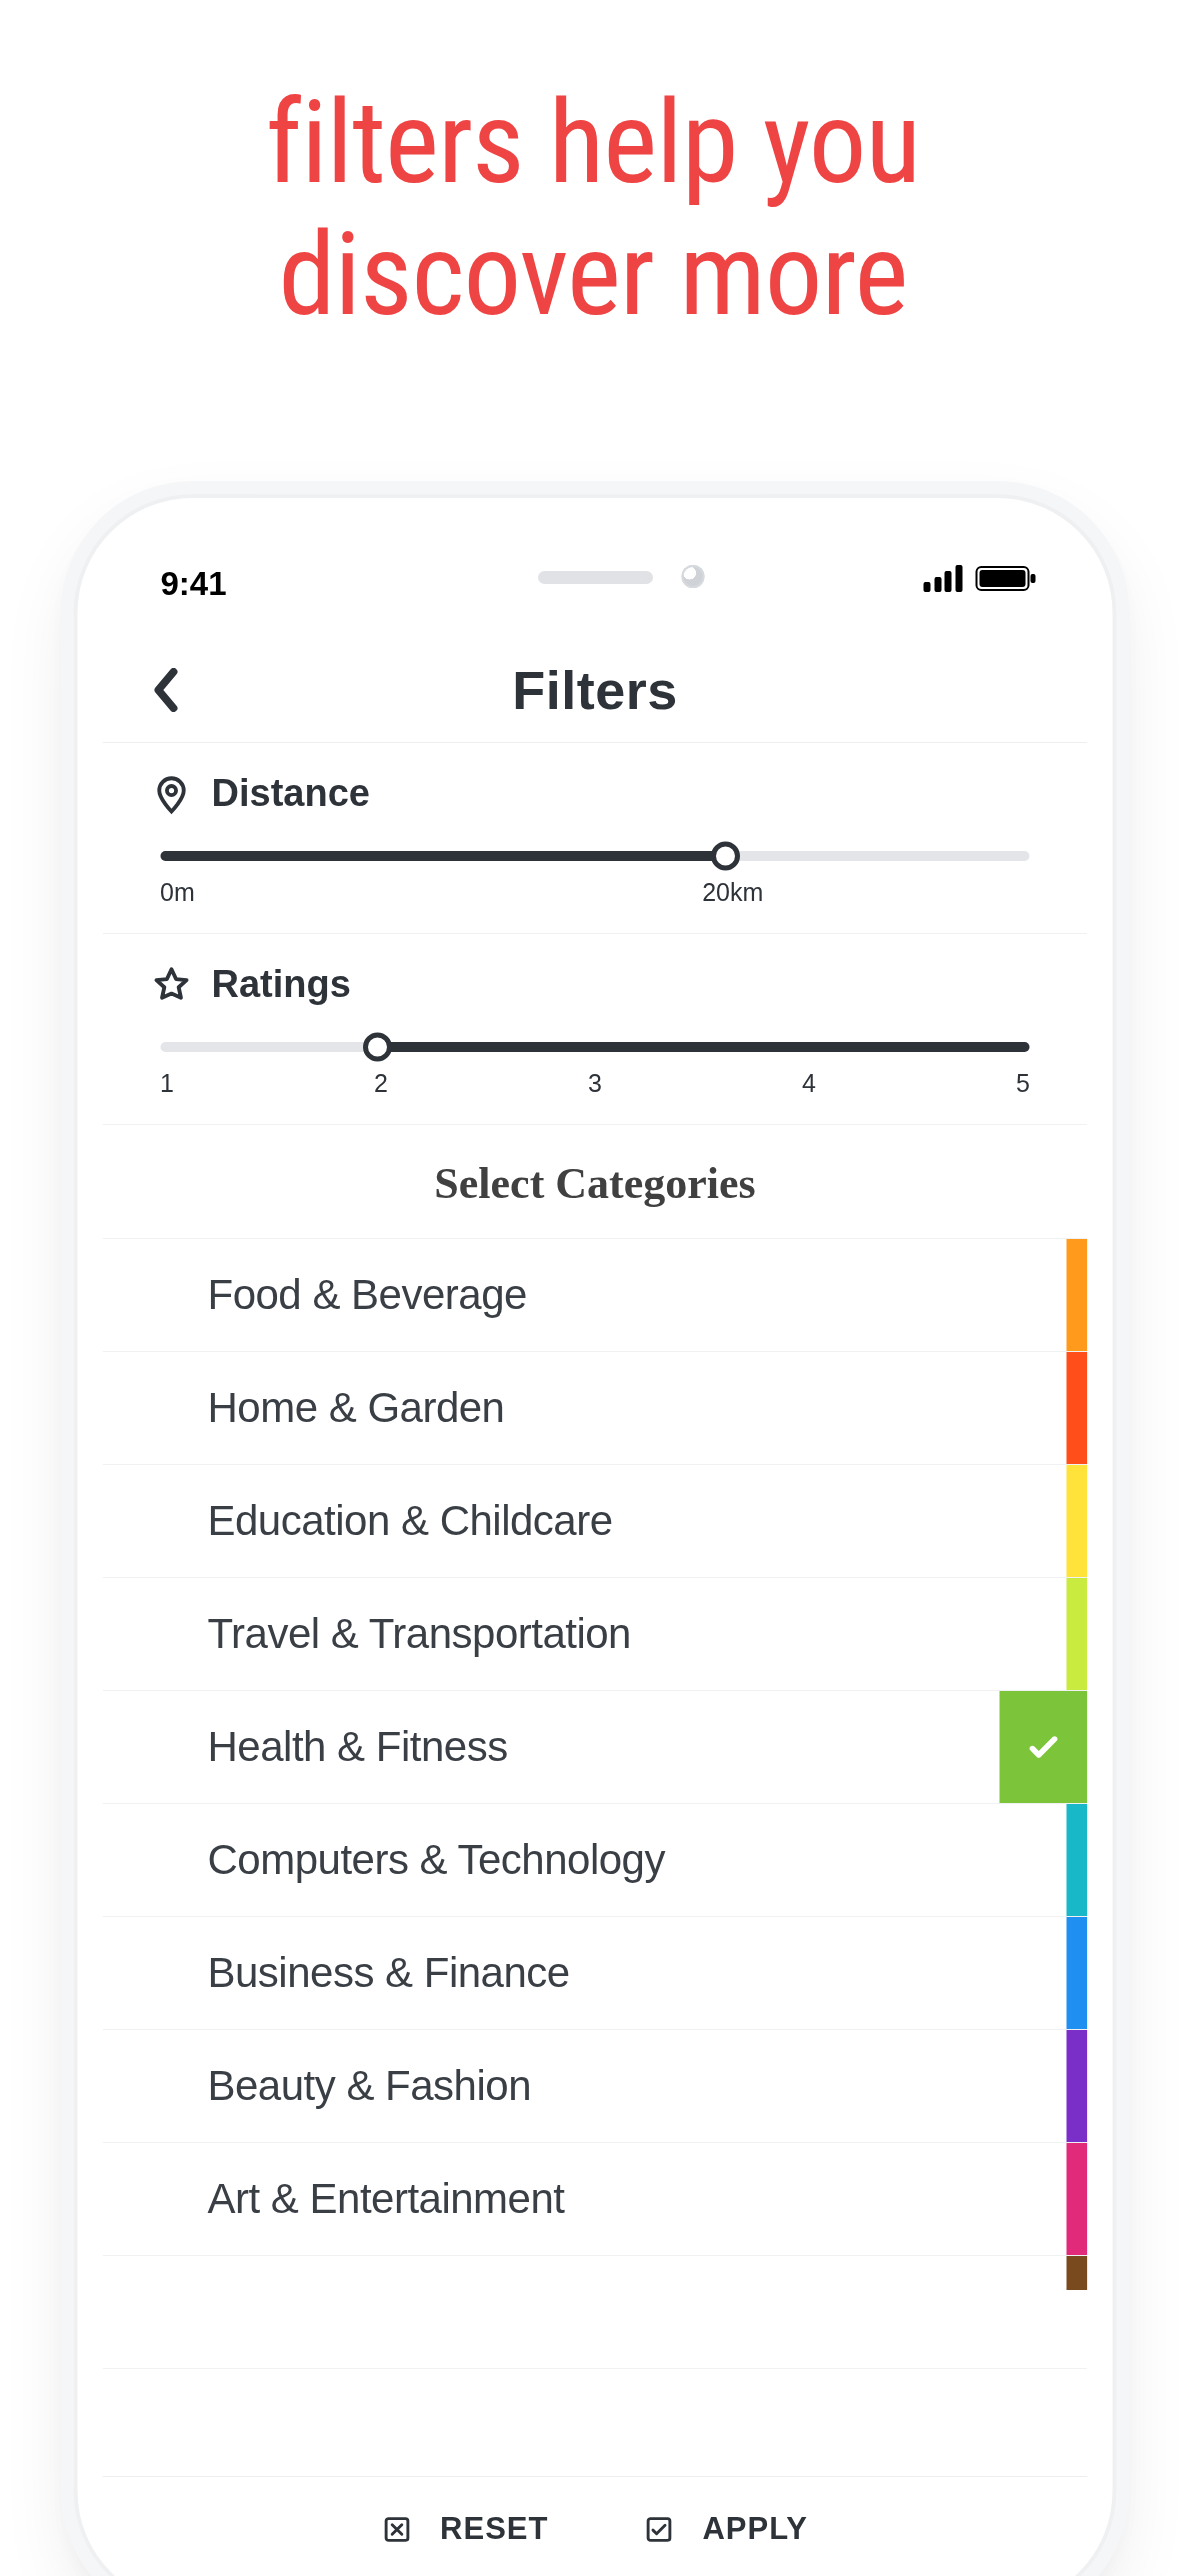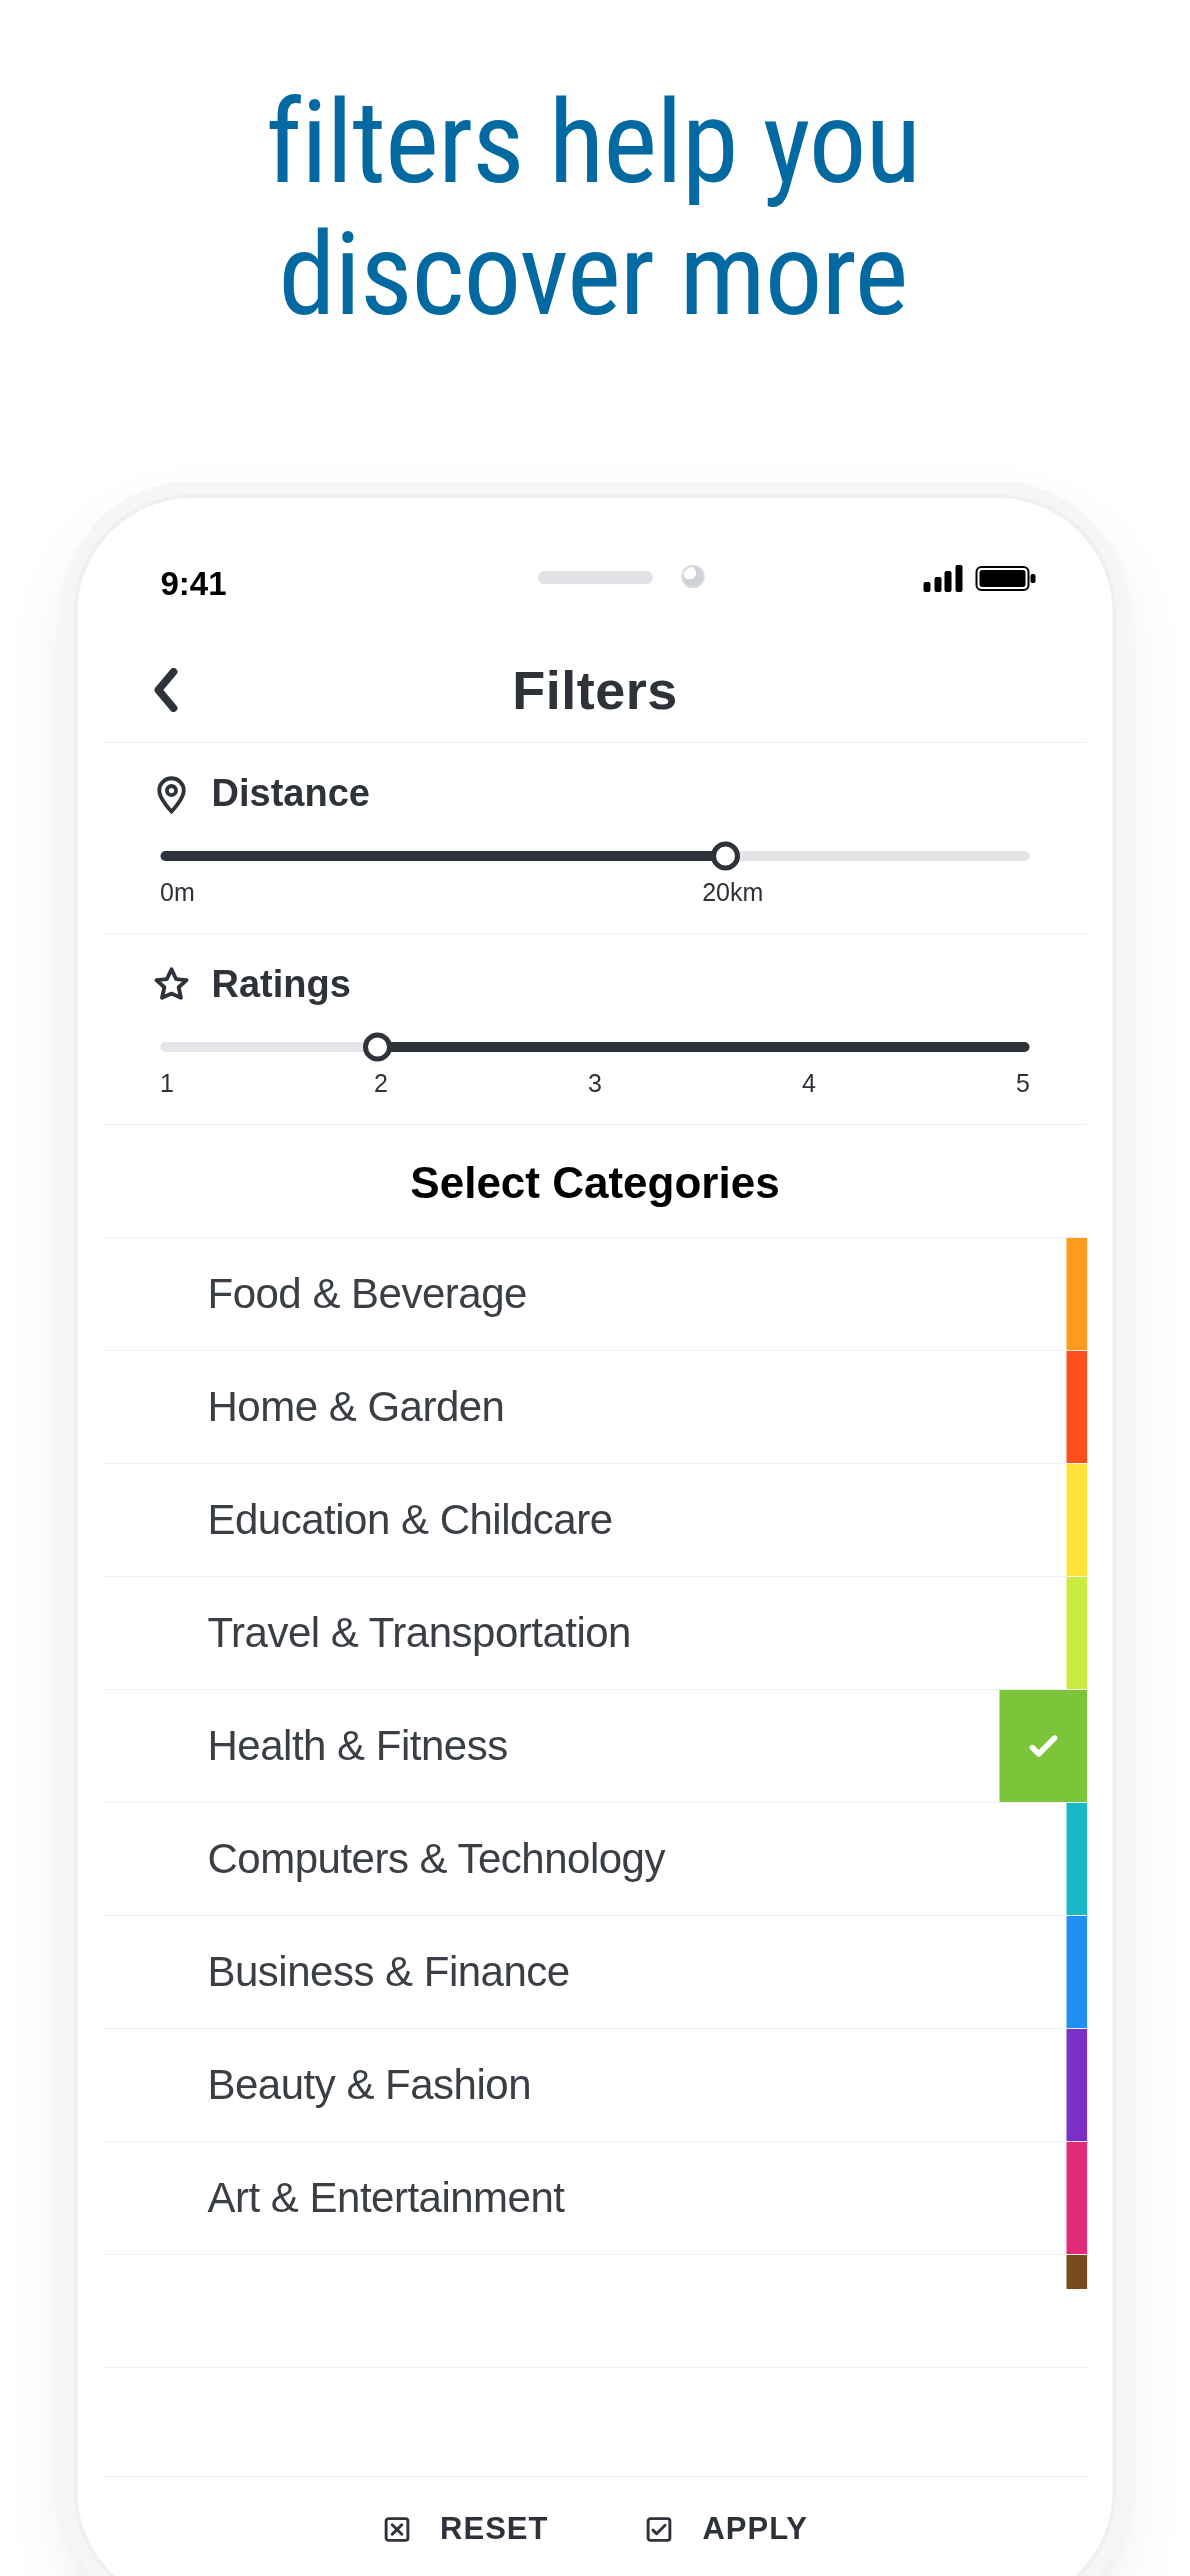--- a/index.html
+++ b/index.html
@@ -5,21 +5,21 @@
   * { box-sizing: border-box; margin: 0; padding: 0; }
   html, body { width: 1190px; height: 2576px; background: #ffffff; font-family: -apple-system, "Helvetica Neue", Arial, sans-serif; }
   .page { width: 1190px; height: 2576px; position: relative; overflow: hidden; }
 
   .tagline {
     position: absolute; top: 77px; left: 0; right: 4px;
     text-align: center;
     font-size: 115px; line-height: 1.15; font-weight: 400;
     font-stretch: condensed;
     letter-spacing: -1px;
-    color: #0369a1;
+    color: #ef4444;
     font-family: "Arial Narrow", "Helvetica Neue Condensed", "Roboto Condensed", Arial, sans-serif;
   }
 
   .device {
     position: absolute;
     top: 498px; left: 50%; transform: translateX(-50%);
     width: 1035px; height: 2108px;
     border-radius: 115px;
     background: #ffffff;
     box-shadow:
@@ -75,21 +75,21 @@
   .section-label .ico { width:42px; height:42px; color:#2e333a; flex:0 0 42px; }
 
   .slider-wrap { padding: 36px 9.6px 9.6px 9.6px; }
   .track { position:relative; height:9.6px; background:#e3e5e8; border-radius:5.8px; }
   .track .filled { position:absolute; top:0; bottom:0; background:#2e333a; border-radius:5.8px; }
   .track .thumb { position:absolute; top:50%; transform:translate(-50%,-50%); width:29px; height:29px; border-radius:50%; background:#fff; border:5.8px solid #2e333a; }
   .ticks { display:flex; justify-content:space-between; margin-top:17px; font-family:"Arial Narrow",Arial,sans-serif; font-weight:400; font-size:25px; color:#2e333a; }
   .ticks.two { justify-content: flex-start; }
   .ticks.two .t2 { margin-left: 0; }
 
-  .cat-title { text-align:center; font-family:Liberation Sans, sans-serif; font-weight:800; font-size:44px; color:#000000; padding: 33px 0 29px; border-bottom:1px solid #f0f1f3; }
+  .cat-title { text-align:center; font-family:Liberation Serif, serif; font-weight:800; font-size:44px; color:#404040; padding: 33px 0 29px; border-bottom:1px solid #f0f1f3; }
 
   .cat-list { }
   .cat-item { position:relative; height:113px; display:flex; align-items:center; padding-left:105px; padding-right:29px; border-bottom:1px solid #f0f1f3; font-family:"Helvetica Neue",Arial,sans-serif; font-size:42px; color:#3a3f46; font-weight:400; letter-spacing:-0.5px; }
   .cat-item .stripe { position:absolute; right:0; top:0; bottom:0; width:21px; }
   .cat-item.selected .stripe { width:88px; display:flex; align-items:center; justify-content:center; }
   .cat-item.selected .stripe svg { width:38px; height:38px; }
   .cat-item.last .stripe { height: 30%; top: 0; bottom: auto; }
 
   .footer { height:105px; border-top:1px solid #eceef0; display:flex; align-items:center; justify-content:center; gap:96px; }
   .footer button { background:none; border:none; display:flex; align-items:center; gap:29px; font-family:"Arial Narrow",Arial,sans-serif; font-weight:800; font-size:31px; color:#2e333a; letter-spacing:1px; cursor:pointer; }

